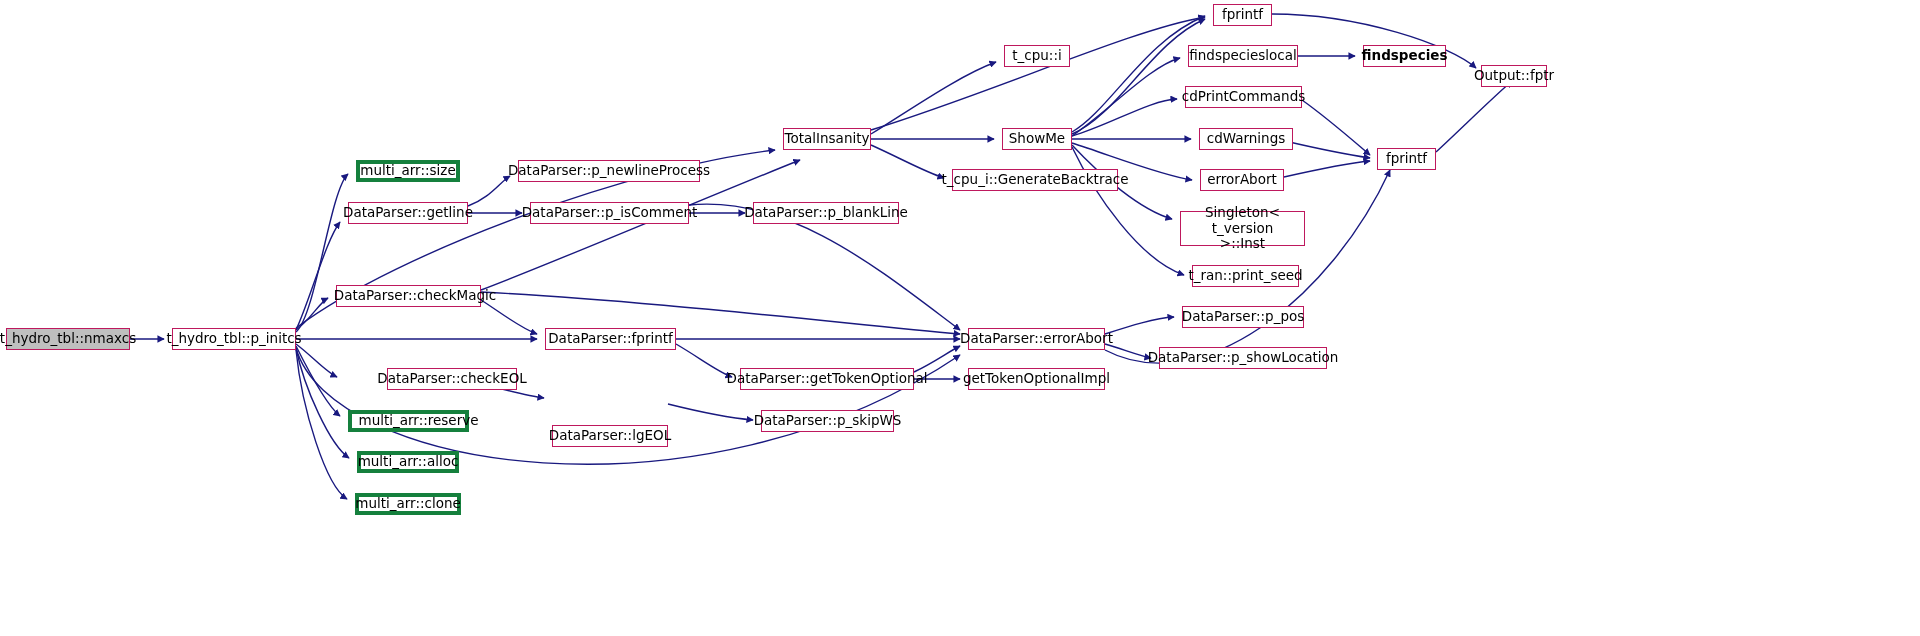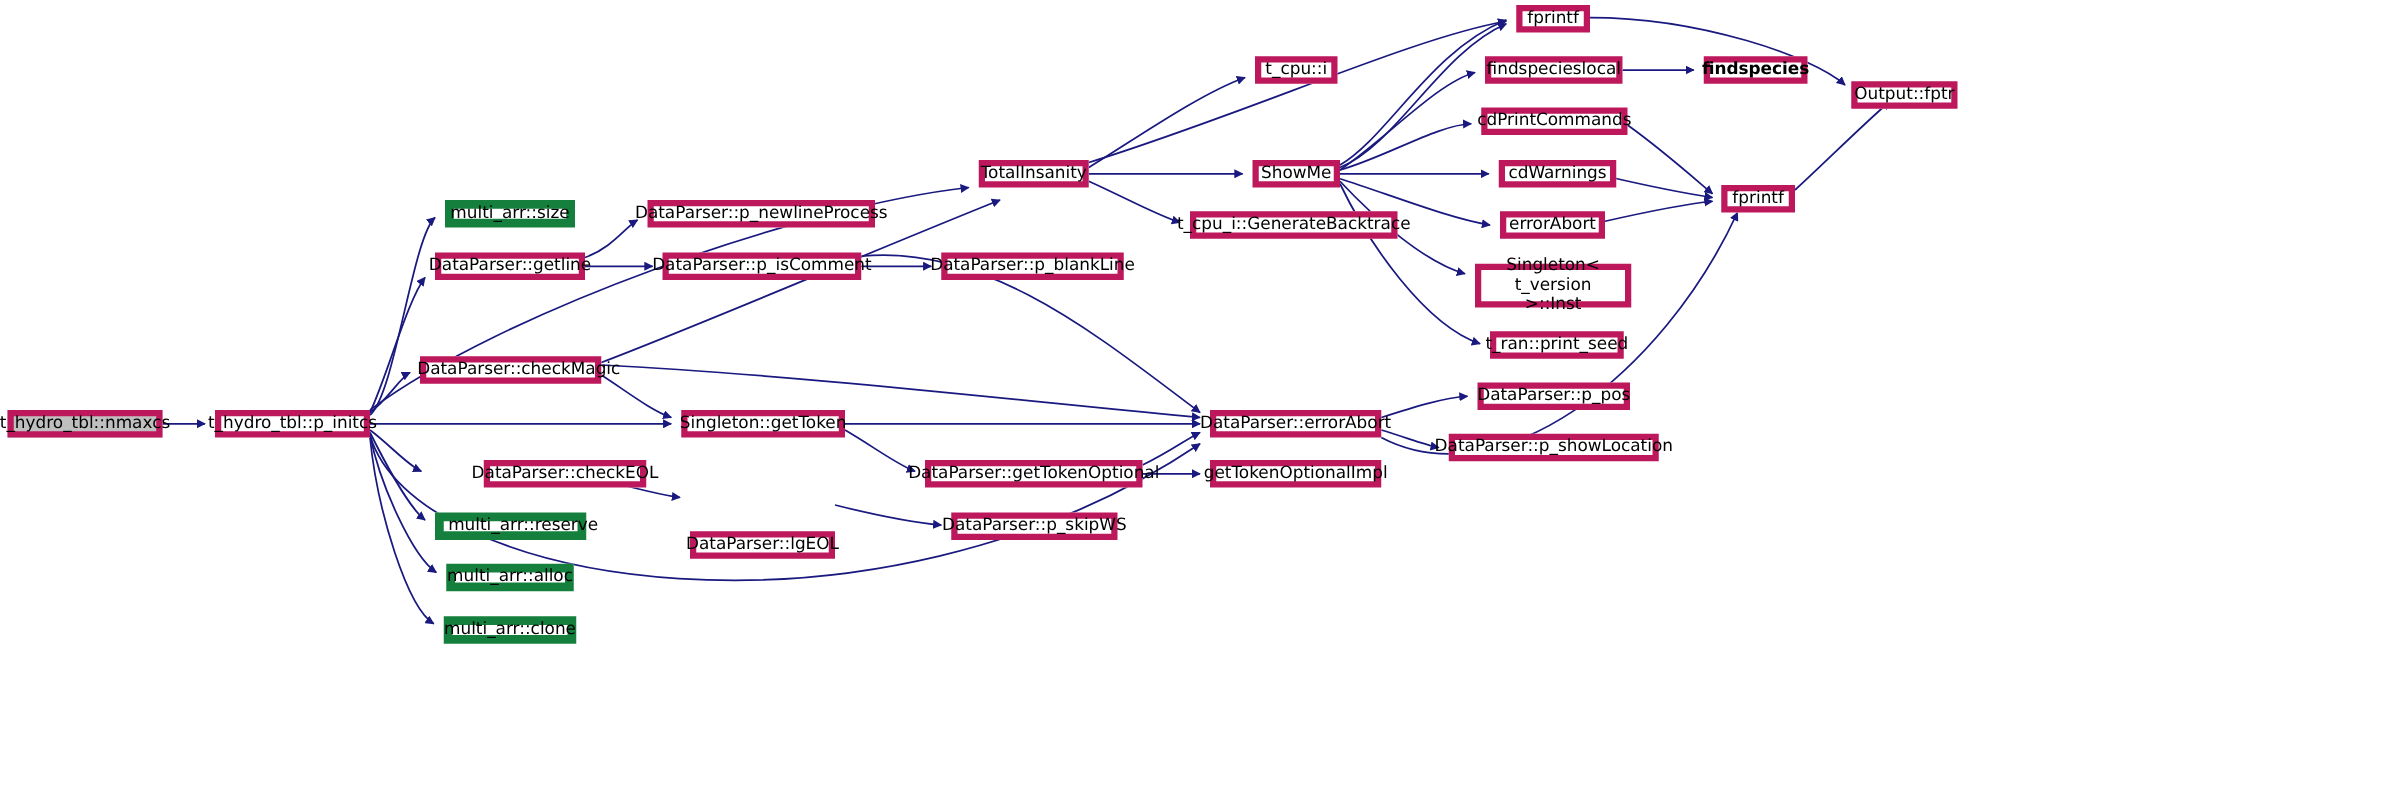--- a/index.html
+++ b/index.html
@@ -7,38 +7,38 @@
     position:relative;
     width:1920px;height:636px;
     background:#ffffff;
     font-family:"DejaVu Sans","Liberation Sans",sans-serif;
     overflow:hidden;
   }
   #edges{position:absolute;left:0;top:0;width:1920px;height:636px;}
   .node{
     position:absolute;
     box-sizing:border-box;
-    border:7px solid #15803d;
+    border:4px solid #15803d;
     background:#ffffff;
     color:#000000;
     font-size:13.5px;
     line-height:1.15;
     display:flex;
     align-items:center;
     justify-content:center;
     text-align:center;
     white-space:pre-line;
     z-index:5;
     padding:0 4px;
   }
   .node.root{
     background:#bfbfbf;
     border:1px solid #404040;
   }
-  .node.thick{border:5px solid #be185d;}
+  .node.thick{border:1px solid #be185d;}
 </style>
 </head>
 <body>
 
 <div id="canvas">
   <svg id="edges" viewBox="0 0 1920 636" xmlns="http://www.w3.org/2000/svg">
     <defs>
       <marker id="arrow" viewBox="0 0 10 10" refX="9" refY="5" markerWidth="5.2" markerHeight="5.2" orient="auto-start-reverse">
         <path d="M 0 0 L 10 5 L 0 10 z" fill="#19197f"></path>
       </marker>
@@ -93,21 +93,21 @@
   </svg>
   <div id="node-layer">
       <div class="node root thick" style="left: 6px; top: 328px; width: 124px; height: 22px;">t_hydro_tbl::nmaxcs</div>
       <div class="node thick" style="left: 172px; top: 328px; width: 124px; height: 22px;">t_hydro_tbl::p_initcs</div>
       <div class="node" style="left: 356px; top: 160px; width: 104px; height: 22px;">multi_arr::size</div>
       <div class="node thick" style="left: 518px; top: 160px; width: 182px; height: 22px;">DataParser::p_newlineProcess</div>
       <div class="node thick" style="left: 348px; top: 202px; width: 120px; height: 22px;">DataParser::getline</div>
       <div class="node thick" style="left: 530px; top: 202px; width: 159px; height: 22px;">DataParser::p_isComment</div>
       <div class="node thick" style="left: 753px; top: 202px; width: 146px; height: 22px;">DataParser::p_blankLine</div>
       <div class="node thick" style="left: 336px; top: 285px; width: 145px; height: 22px; padding-left: 17px;">DataParser::checkMagic</div>
-      <div class="node thick" style="left: 545px; top: 328px; width: 131px; height: 22px;">Singleton::getToken</div>
+      <div class="node thick" style="left: 545px; top: 328px; width: 131px; height: 22px;">DataParser::fprintf</div>
       <div class="node thick" style="left: 345px; top: 368px; width: 130px; height: 22px; margin-left: 42px;">DataParser::checkEOL</div>
       <div class="node thick" style="left: 552px; top: 389px; width: 116px; height: 22px; margin-top: 36px;">DataParser::lgEOL</div>
       <div class="node thick" style="left: 761px; top: 410px; width: 133px; height: 22px;">DataParser::p_skipWS</div>
       <div class="node thick" style="left: 740px; top: 368px; width: 174px; height: 22px; text-align: center;">DataParser::getTokenOptional</div>
       <div class="node thick" style="left: 968px; top: 368px; width: 137px; height: 22px;">getTokenOptionalImpl</div>
       <div class="node" style="left: 348px; top: 410px; width: 121px; height: 22px; padding-left: 24px;">multi_arr::reserve</div>
       <div class="node" style="left: 357px; top: 451px; width: 102px; height: 22px;">multi_arr::alloc</div>
       <div class="node" style="left: 355px; top: 493px; width: 106px; height: 22px;">multi_arr::clone</div>
       <div class="node thick" style="left: 968px; top: 328px; width: 137px; height: 22px;">DataParser::errorAbort</div>
       <div class="node thick" style="left: 1182px; top: 306px; width: 122px; height: 22px;">DataParser::p_pos</div>
@@ -119,15 +119,15 @@
       <div class="node thick" style="left: 1213px; top: 4px; width: 59px; height: 22px;">fprintf</div>
       <div class="node thick" style="left: 1188px; top: 45px; width: 110px; height: 22px;">findspecieslocal</div>
       <div class="node thick" style="left: 1185px; top: 86px; width: 117px; height: 22px;">cdPrintCommands</div>
       <div class="node thick" style="left: 1199px; top: 128px; width: 94px; height: 22px;">cdWarnings</div>
       <div class="node thick" style="left: 1200px; top: 169px; width: 84px; height: 22px;">errorAbort</div>
       <div class="node thick" style="left: 1180px; top: 211px; width: 125px; height: 35px;">Singleton&lt; t_version
 &gt;::Inst</div>
       <div class="node thick" style="left: 1192px; top: 265px; width: 107px; height: 22px;">t_ran::print_seed</div>
       <div class="node thick" style="left: 1363px; top: 45px; width: 83px; height: 22px; font-weight: bold;">findspecies</div>
       <div class="node thick" style="left: 1377px; top: 148px; width: 59px; height: 22px;">fprintf</div>
-      <div class="node thick" style="left: 1481px; top: 65px; width: 85px; height: 22px;">Output::fptr</div>
+      <div class="node thick" style="left: 1481px; top: 65px; width: 66px; height: 22px;">Output::fptr</div>
     </div>
 </div>
 
 </body></html>

